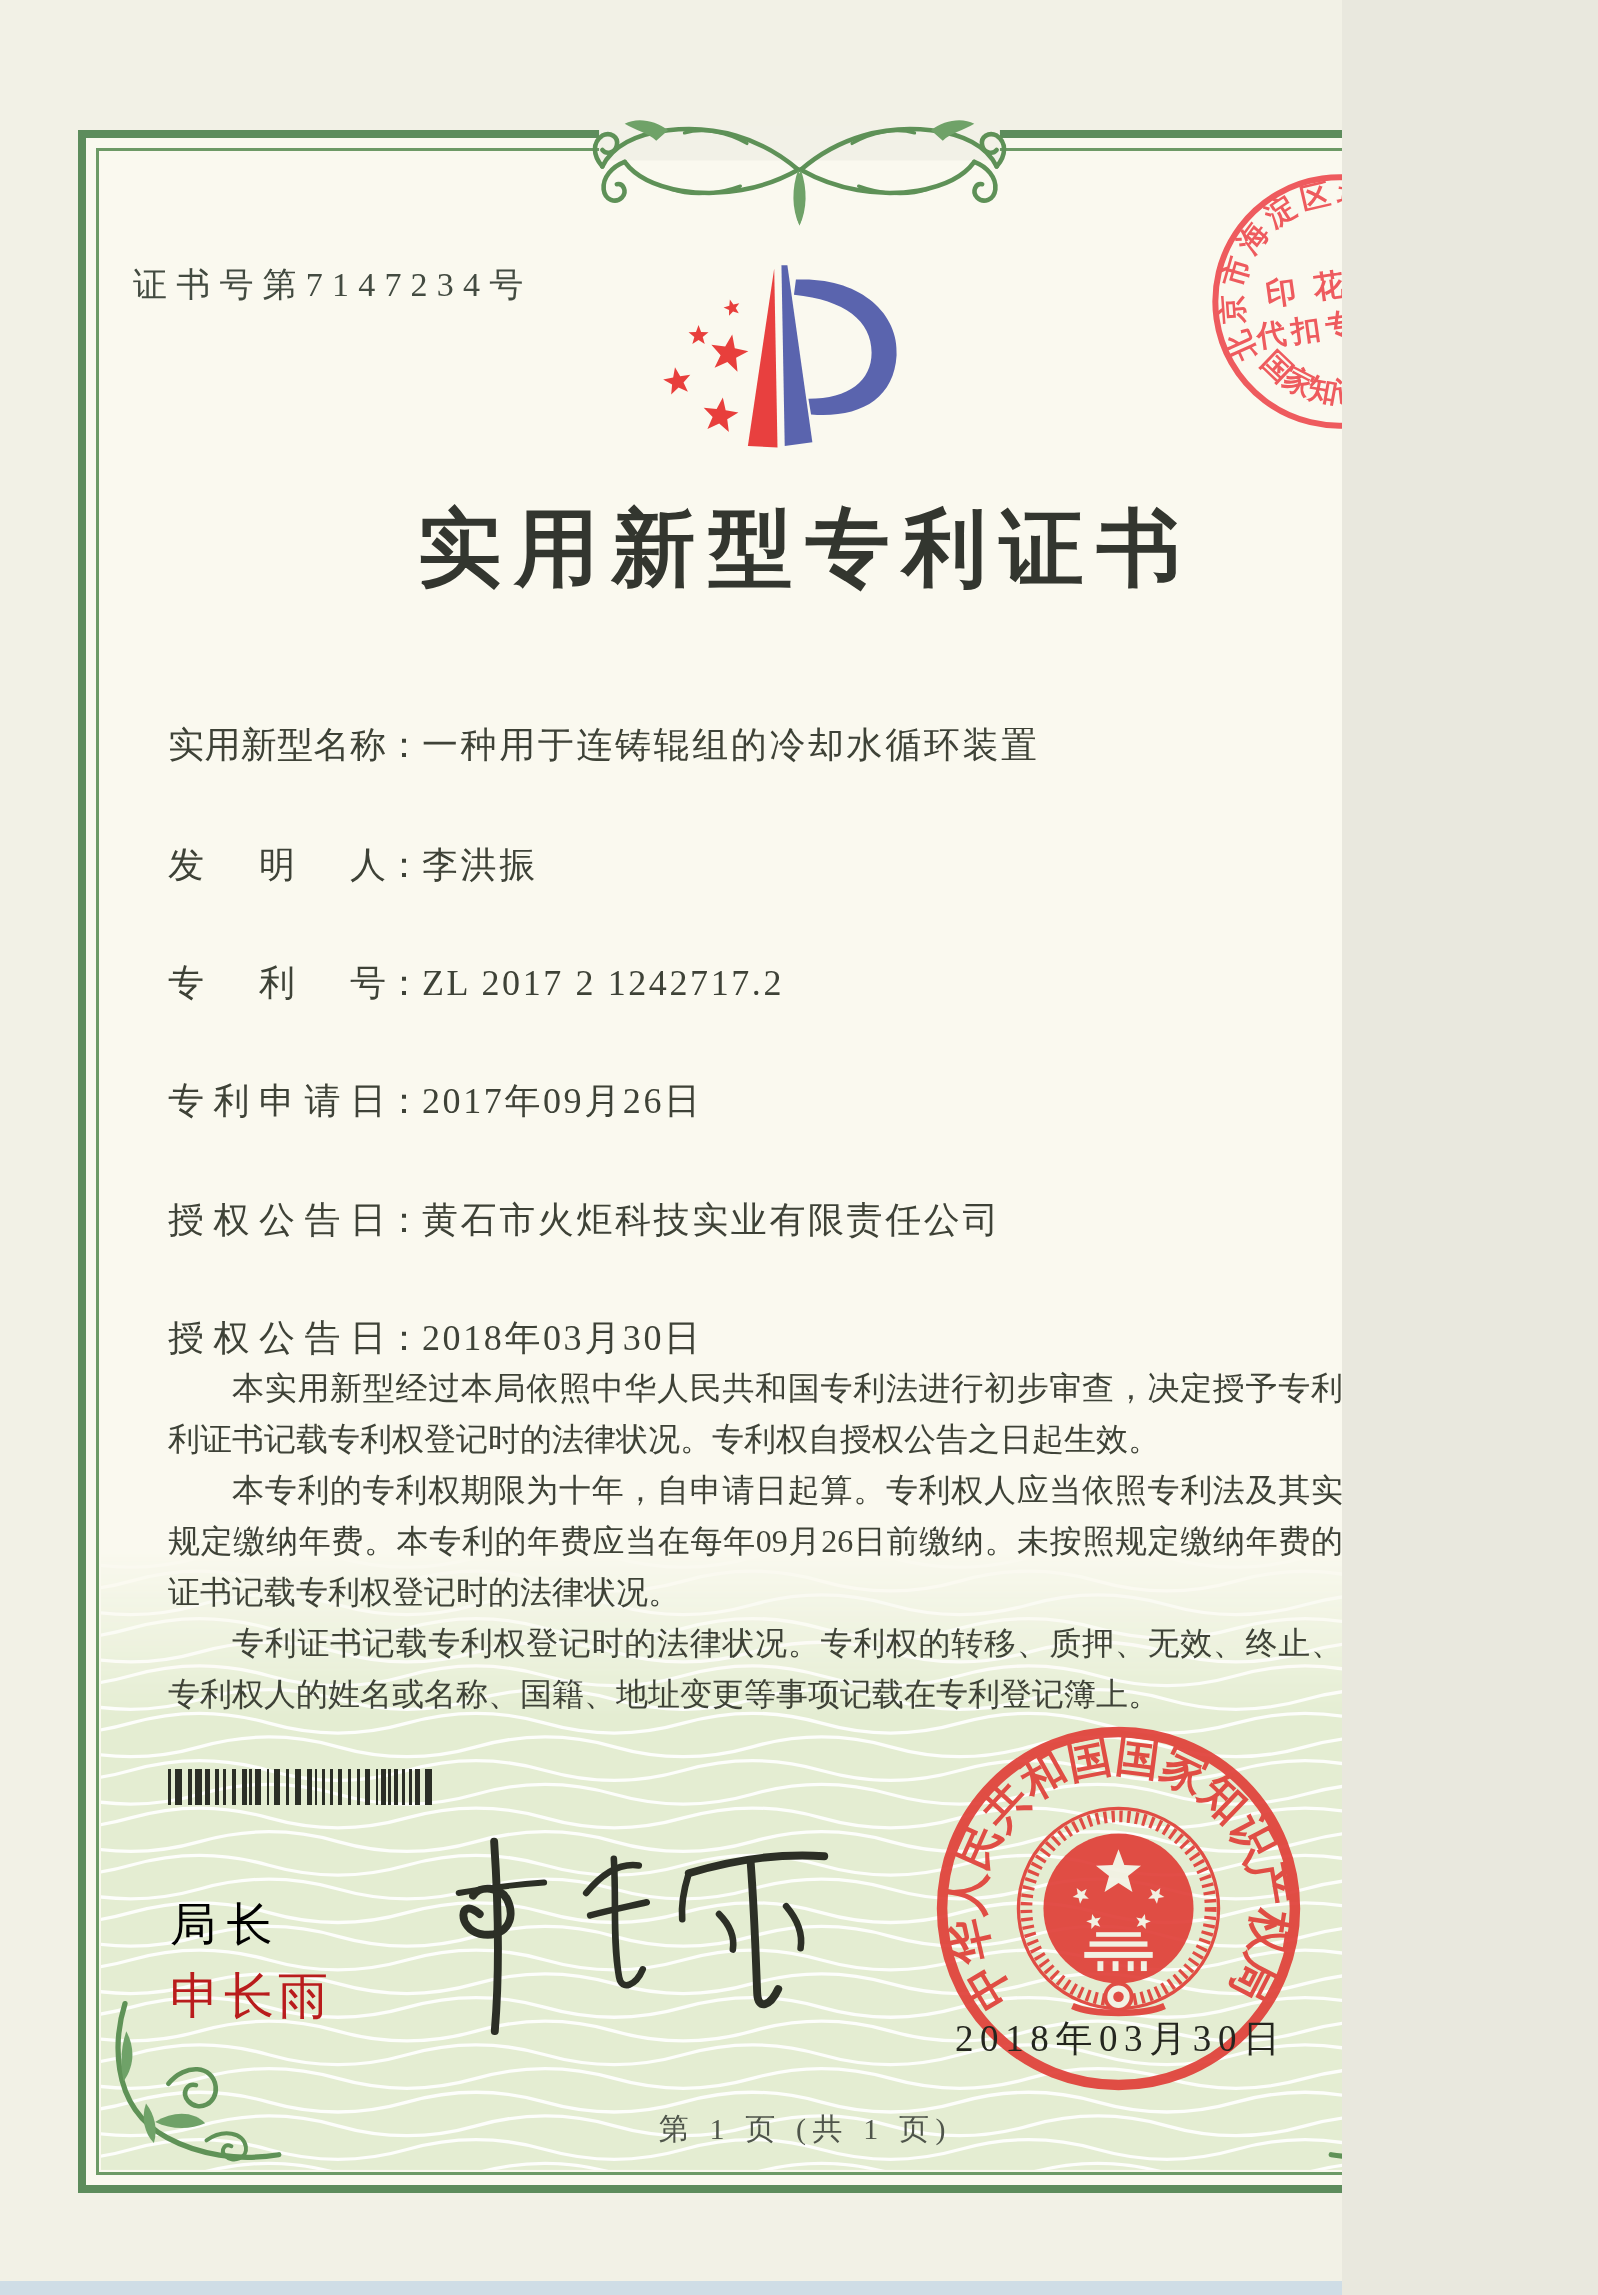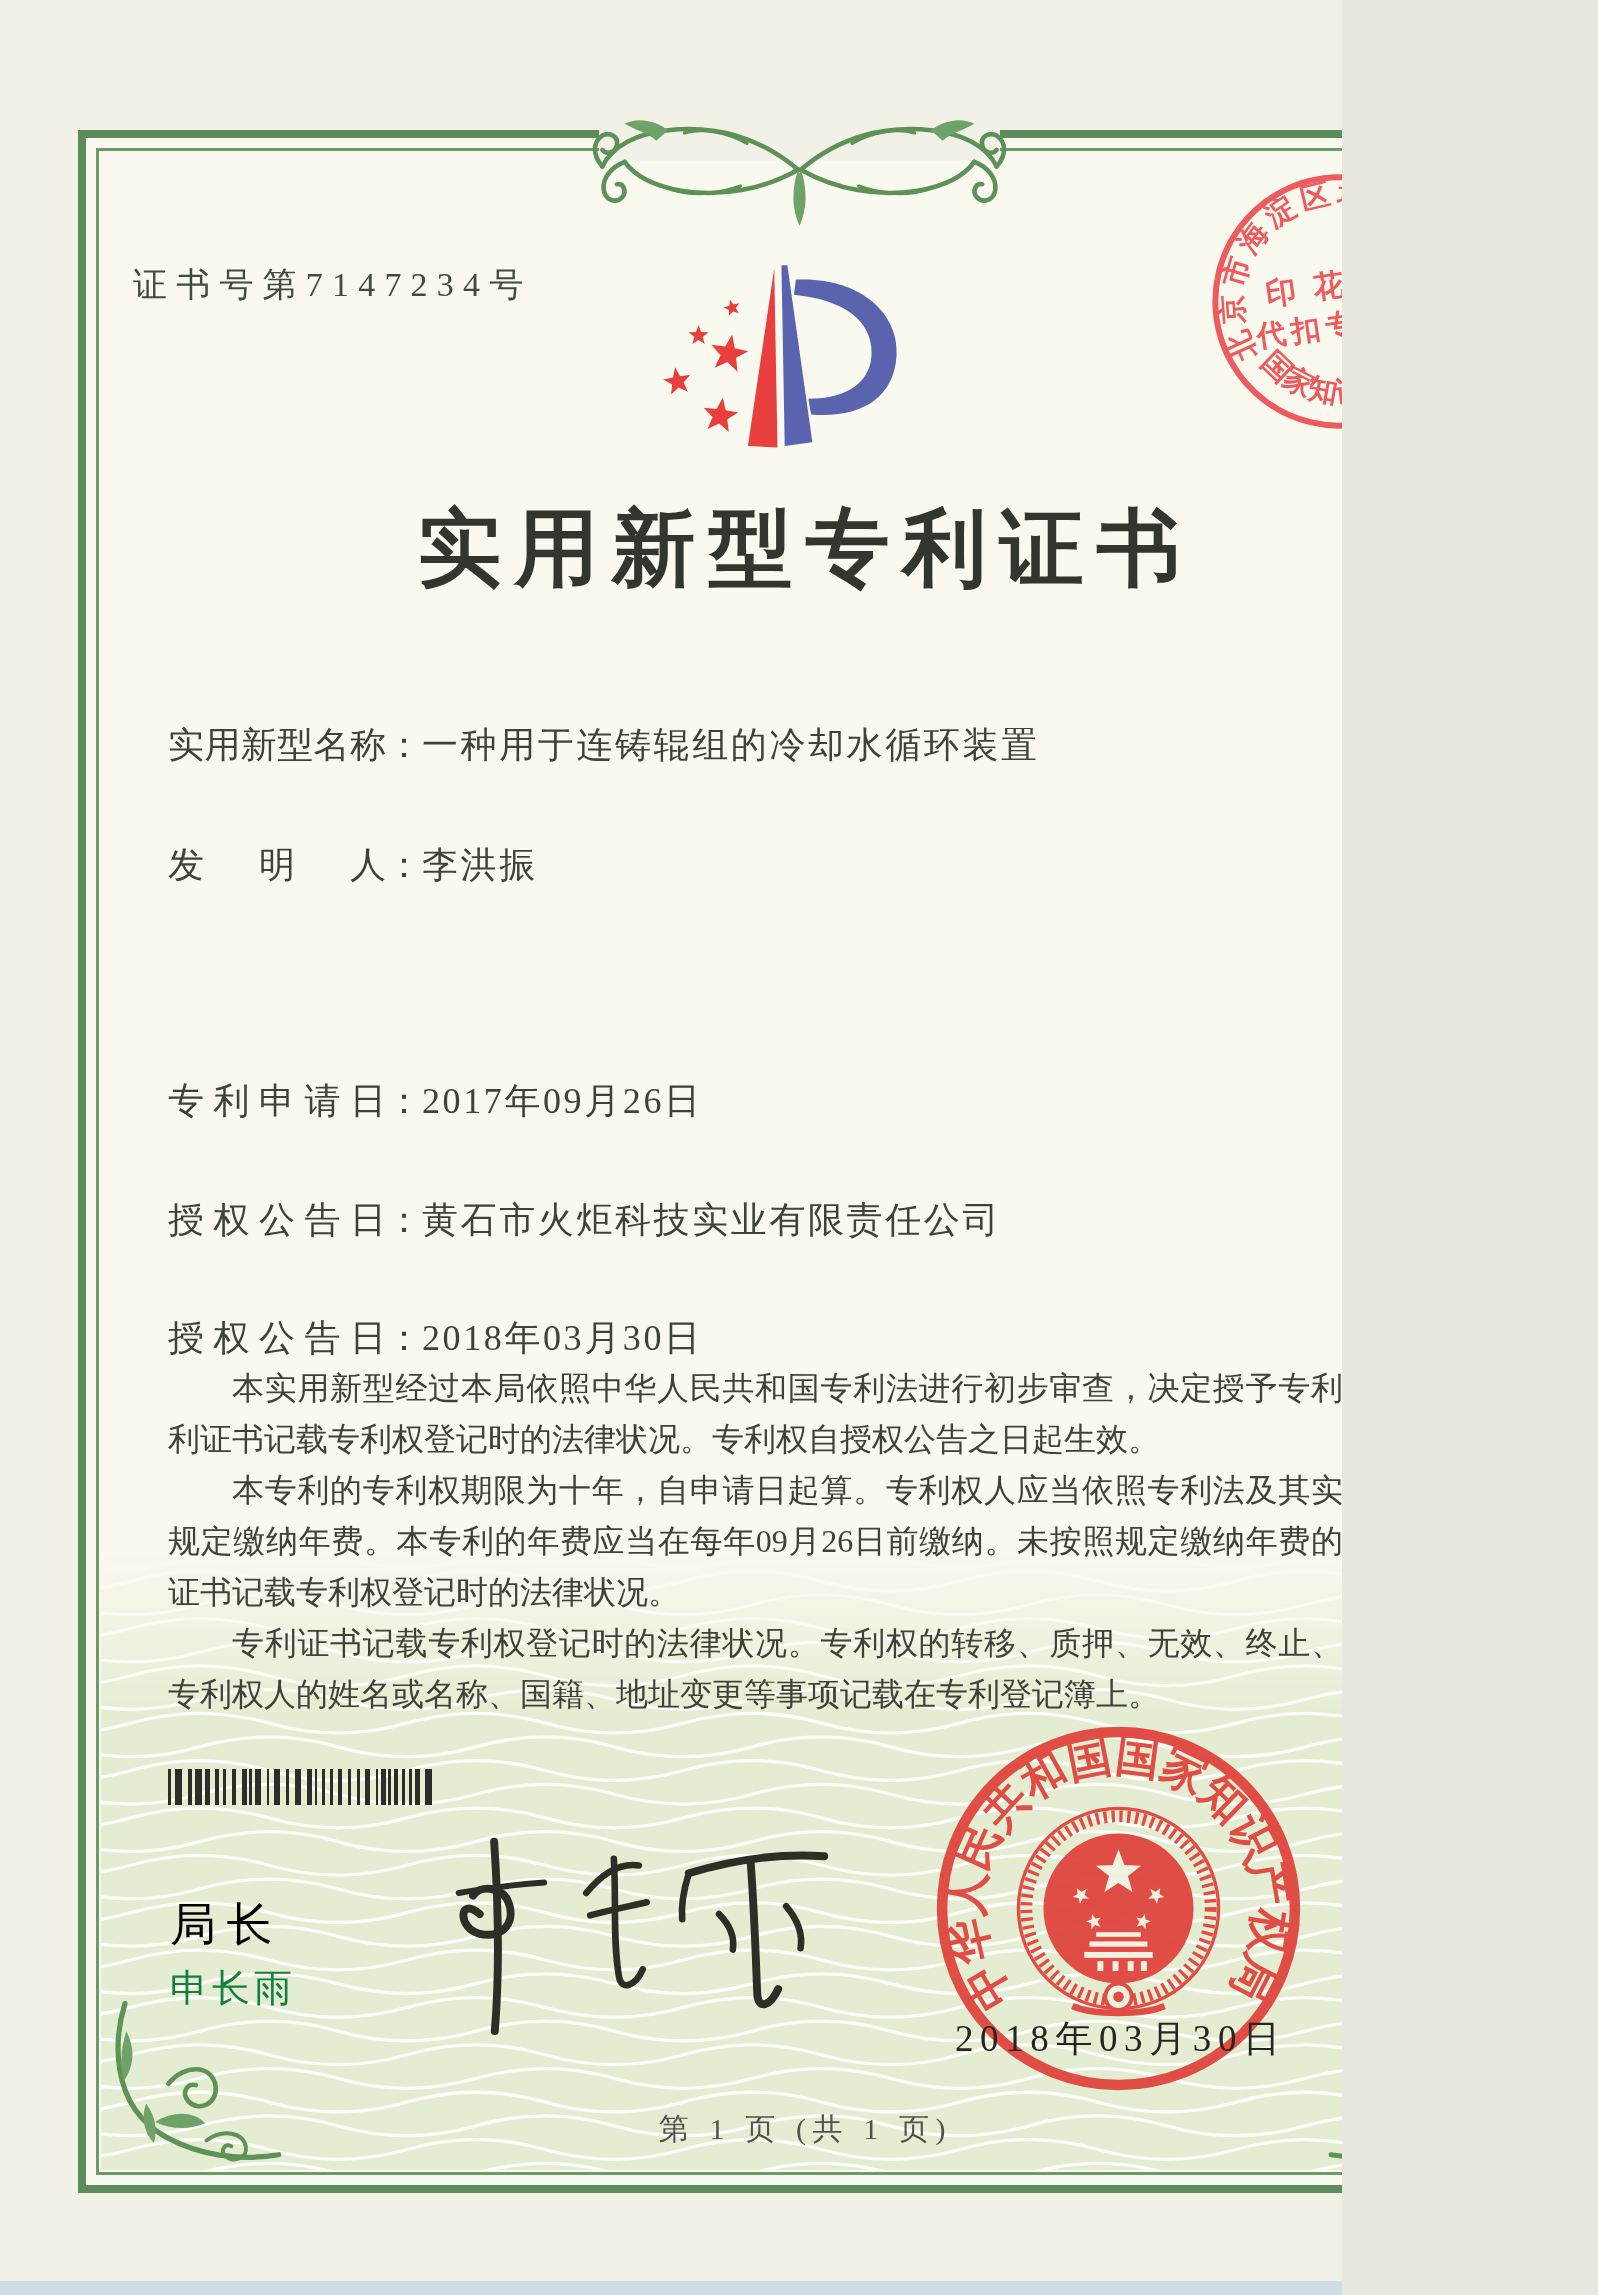--- a/index.html
+++ b/index.html
@@ -17,21 +17,21 @@
   .row .lbl{display:inline-block;width:218px;text-align:justify;text-align-last:justify;vertical-align:bottom;}
   .row .val{letter-spacing:2.6px;}
   .r0{top:721px}.r1{top:841px}.r2{top:959px}.r3{top:1077px}.r4{top:1196px}.r5{top:1314px}
   .paras{position:absolute;left:168px;top:1363px;width:1273px;font-size:32px;line-height:51px;color:#3e4237;text-align:justify;}
   .paras p{margin:0;text-indent:2em;}
   .guilloche{position:absolute;left:101px;top:1552px;width:1408px;height:618px;
     -webkit-mask-image:linear-gradient(180deg,transparent 0,#000 164px);
     mask-image:linear-gradient(180deg,transparent 0,#000 164px);}
   .barcode{position:absolute;left:168px;top:1769px;width:260px;height:36px;}
   .officer-title{position:absolute;left:170px;top:1894px;font-size:46px;letter-spacing:10.5px;color:#000000;}
-  .officer-name{position:absolute;left:170px;top:1963px;font-size:38px;letter-spacing:4px;color:#15803d;}
+  .officer-name{position:absolute;left:170px;top:1963px;font-size:50px;letter-spacing:4px;color:#b91c1c;}
   .signature-svg{position:absolute;left:381px;top:1822px;}
   .seal-svg{position:absolute;left:921px;top:1711px;opacity:.93;}
   .seal-date{position:absolute;left:955px;top:2014px;font-size:37px;letter-spacing:6.6px;color:#24261f;}
   .footer{position:absolute;left:78px;top:2109px;width:1455px;text-align:center;font-size:30px;letter-spacing:6.6px;color:#4f554b;}
   .flourish-svg{position:absolute;left:576px;top:104px;}
   .corner-br{position:absolute;left:1326px;top:1985px;}
   .corner-bl{position:absolute;left:100px;top:1985px;}
 </style>
 </head>
 <body>
@@ -135,20 +135,23 @@
     </text>
   </svg>
 
   <div class="title">实用新型专利证书</div>
 
   <div class="row r1">
     <span class="lbl">发明人</span><span>：</span><span class="val">李洪振</span>
   </div>
   <div class="row r0">
     <span class="lbl">实用新型名称</span><span>：</span><span class="val">一种用于连铸辊组的冷却水循环装置</span>
+  </div>
+  <div class="row r2">
+    <span class="lbl">专利号</span><span>：</span><span class="val">ZL 2017 2 1242717.2</span>
   </div>
   <div class="row r3">
     <span class="lbl">专利申请日</span><span>：</span><span class="val">2017年09月26日</span>
   </div>
   <div class="row r4">
     <span class="lbl">授权公告日</span><span>：</span><span class="val">黄石市火炬科技实业有限责任公司</span>
   </div>
   <div class="row r5">
     <span class="lbl">授权公告日</span><span>：</span><span class="val">2018年03月30日</span>
   </div>

